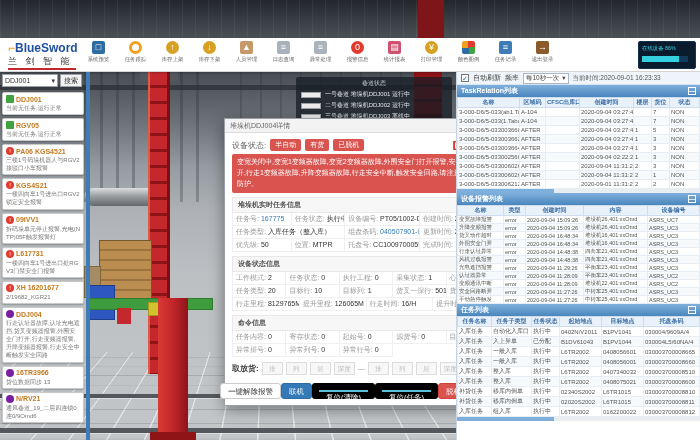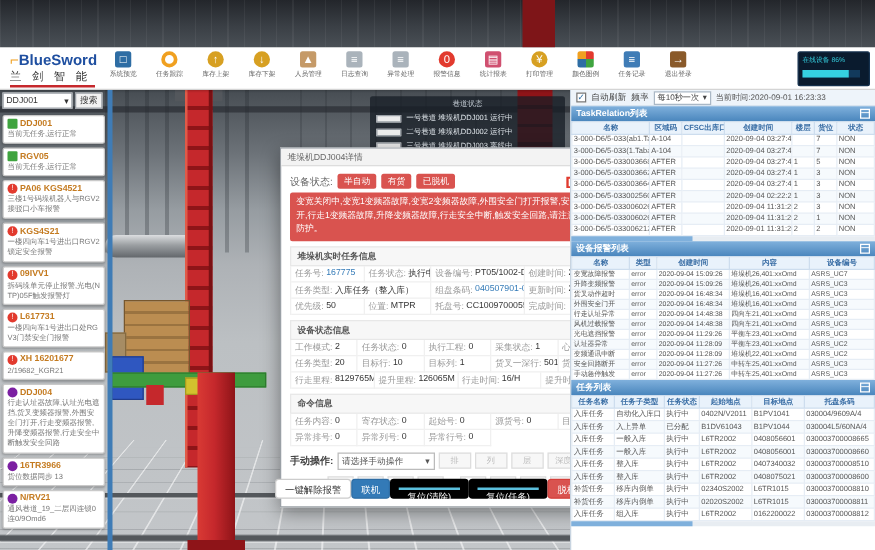--- a/index.html
+++ b/index.html
@@ -524,34 +524,20 @@
             <span class="fl">异常列号:</span>
             <span class="fv">0</span>
           </div>
           <div class="fld" style="width: 20%;">
             <span class="fl">异常行号:</span>
             <span class="fv">0</span>
           </div>
       </div>
     </div>
 
-    <div class="oprow">
-      <span class="oplabel">手动操作:</span>
-      <div class="mini-select">
-        <span>请选择手动操作</span>
-        <span>▾</span>
-      </div>
-      <span style="display:flex;gap:3px;">
-        <span class="slotbox">排</span>
-          <span class="slotbox">列</span>
-          <span class="slotbox">层</span>
-          <span class="slotbox">深度</span>
-      </span>
-      <span class="mini-btn">修改</span>
-    </div>
 
     <div class="oprow">
       <span class="oplabel">取放货:</span>
       <span style="display:flex;gap:3px;">
         <span class="slotbox sm">排</span>
           <span class="slotbox sm">列</span>
           <span class="slotbox sm">层</span>
           <span class="slotbox sm">深度</span>
       </span>
       <span class="dash">—</span>

